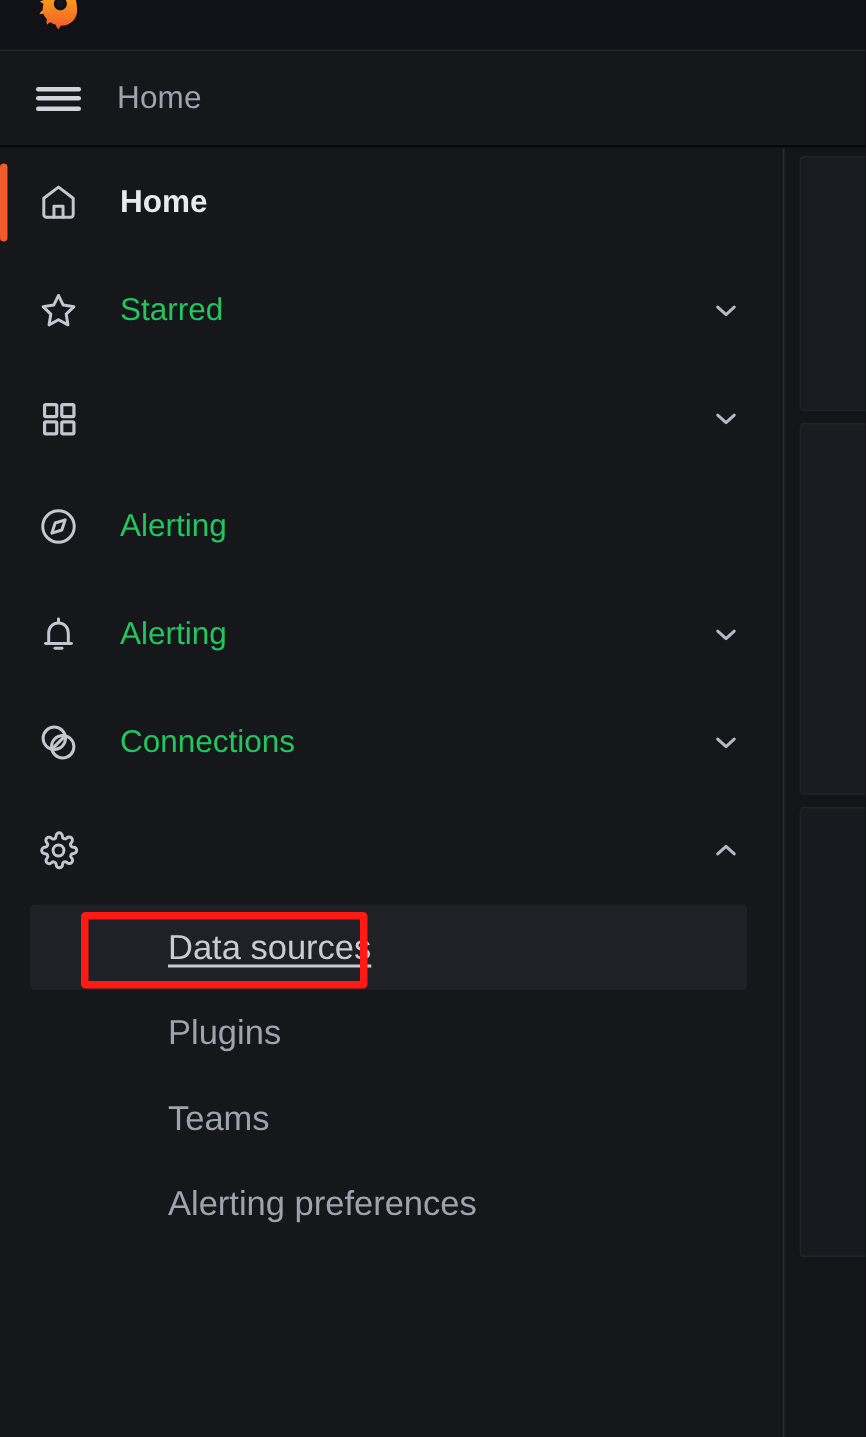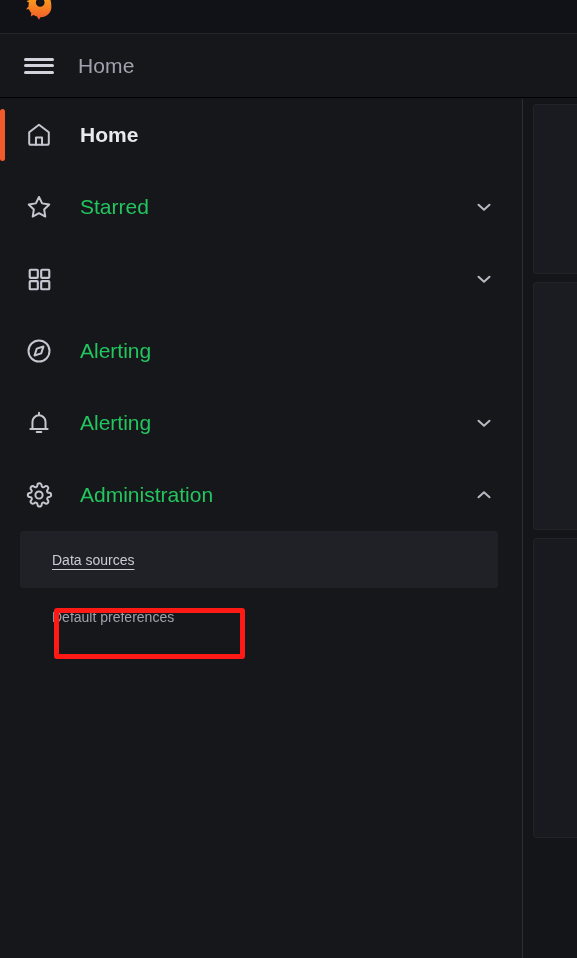--- a/index.html
+++ b/index.html
@@ -154,22 +154,22 @@
     position: relative;
     height: 57px;
     display: flex;
     align-items: center;
     margin: 0 24px 0 20px;
     border-radius: 3px;
     cursor: pointer;
   }
   .sub-item.highlighted { background: #1f2127; }
   .sub-label {
-    margin-left: 32px;
-    font-size: 14px;
+    margin-left: 92px;
+    font-size: 23px;
     color: #9fa3ad;
     white-space: nowrap;
   }
   .sub-item.highlighted .sub-label {
     color: #c9ccd4;
     text-decoration: underline;
     text-underline-offset: 4px;
   }
 
   
@@ -288,41 +288,62 @@
         </svg>
       </span>
       <span class="nav-label">Alerting</span>
       <span class="chevron">
         <svg viewBox="0 0 24 24" width="22" height="22" fill="none" stroke="currentColor" stroke-width="2.2" stroke-linecap="round" stroke-linejoin="round">
           <path d="M6 9.5 12 15l6-5.5"></path>
         </svg>
       </span>
     </div>
 
+    <div class="nav-item">
+
+      <span class="nav-icon">
+        <svg viewBox="0 0 24 24" width="28" height="28" fill="none" stroke="currentColor" stroke-width="1.7" stroke-linecap="round" stroke-linejoin="round">
+          <circle cx="9.6" cy="9.6" r="6.4"></circle>
+          <circle cx="14.4" cy="14.4" r="6.4"></circle>
+          <path d="M9.2 14.8 14.8 9.2"></path>
+        </svg>
+      </span>
+      <span class="nav-label">Connections</span>
+      <span class="chevron">
+        <svg viewBox="0 0 24 24" width="22" height="22" fill="none" stroke="currentColor" stroke-width="2.2" stroke-linecap="round" stroke-linejoin="round">
+          <path d="M6 9.5 12 15l6-5.5"></path>
+        </svg>
+      </span>
+    </div>
 
     <div class="nav-item">
 
       <span class="nav-icon">
         <svg viewBox="0 0 24 24" width="28" height="28" fill="none" stroke="currentColor" stroke-width="1.7" stroke-linecap="round" stroke-linejoin="round">
           <circle cx="12" cy="12" r="3.1"></circle>
           <path d="M19.1 14.6a1.5 1.5 0 0 0 .3 1.6l.1.1a1.8 1.8 0 1 1-2.6 2.6l-.1-.1a1.5 1.5 0 0 0-1.6-.3 1.5 1.5 0 0 0-.9 1.4v.2a1.8 1.8 0 0 1-3.6 0v-.1a1.5 1.5 0 0 0-1-1.4 1.5 1.5 0 0 0-1.6.3l-.1.1a1.8 1.8 0 1 1-2.6-2.6l.1-.1a1.5 1.5 0 0 0 .3-1.6 1.5 1.5 0 0 0-1.4-.9h-.2a1.8 1.8 0 0 1 0-3.6h.1a1.5 1.5 0 0 0 1.4-1 1.5 1.5 0 0 0-.3-1.6l-.1-.1a1.8 1.8 0 1 1 2.6-2.6l.1.1a1.5 1.5 0 0 0 1.6.3h.1a1.5 1.5 0 0 0 .9-1.4v-.2a1.8 1.8 0 0 1 3.6 0v.1a1.5 1.5 0 0 0 .9 1.4 1.5 1.5 0 0 0 1.6-.3l.1-.1a1.8 1.8 0 1 1 2.6 2.6l-.1.1a1.5 1.5 0 0 0-.3 1.6v.1a1.5 1.5 0 0 0 1.4.9h.2a1.8 1.8 0 0 1 0 3.6h-.1a1.5 1.5 0 0 0-1.4.9z"></path>
         </svg>
       </span>
-      <span class="nav-label">Administration</span>
       <span class="chevron">
         <svg viewBox="0 0 24 24" width="22" height="22" fill="none" stroke="currentColor" stroke-width="2.2" stroke-linecap="round" stroke-linejoin="round">
           <path d="M6 14.5 12 9l6 5.5"></path>
         </svg>
       </span>
     </div>
 
     <div class="sub-item highlighted">
       <span class="sub-label">Data sources</span>
     </div>
     <div class="sub-item">
-      <span class="sub-label">Default preferences</span>
+      <span class="sub-label">Plugins</span>
+    </div>
+    <div class="sub-item">
+      <span class="sub-label">Teams</span>
+    </div>
+    <div class="sub-item">
+      <span class="sub-label">Alerting preferences</span>
     </div>
 
   </div>
 
   <div class="annotation-box"></div>
 
 </div>
 
 </body></html>

